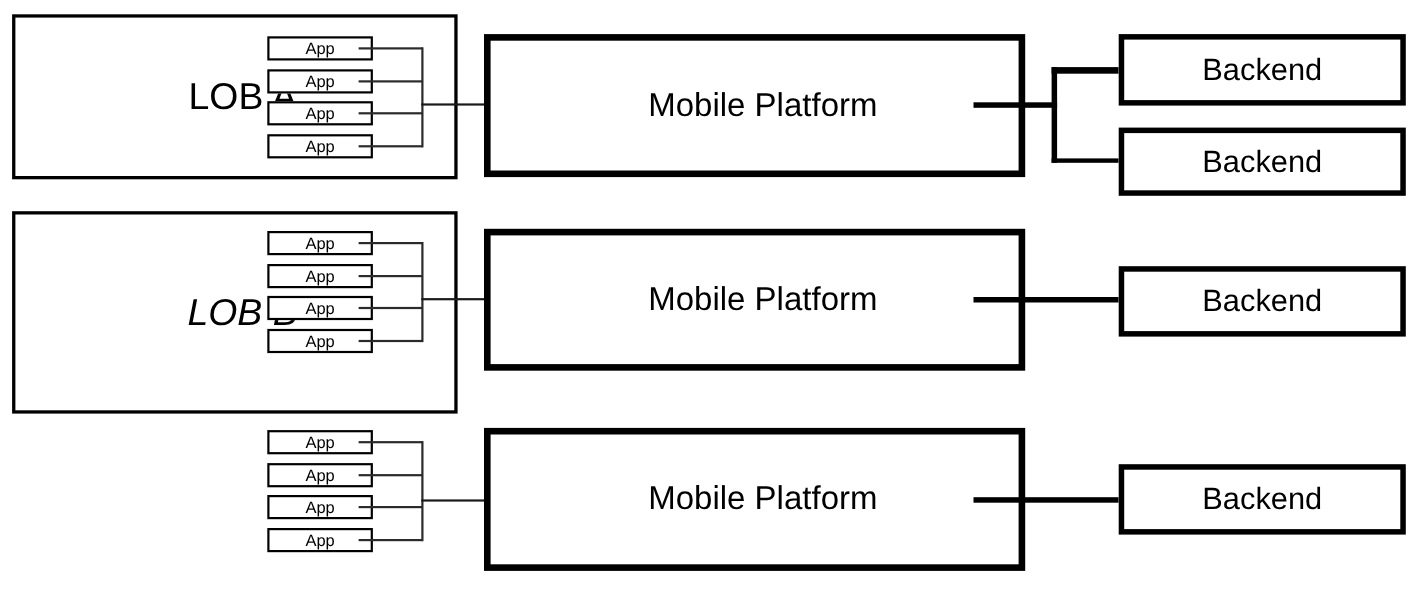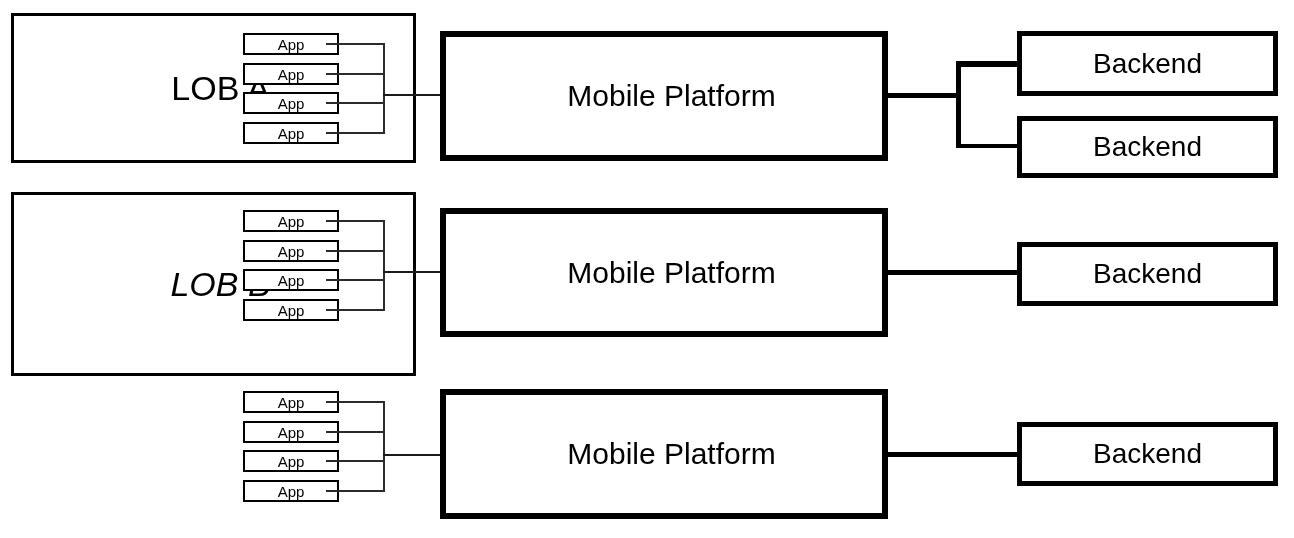--- a/index.html
+++ b/index.html
@@ -21,21 +21,21 @@
     align-items: center;
     justify-content: center;
   }
   .lob {
     border-width: 3px;
     justify-content: center;
     padding-left: 14px;
     font-size: 34px;
   }
   .app  { left: 243px; width: 96px; height: 22px; border-width: 2px; font-size: 15px; }
-  .mp   { left: 440px; width: 448px; border-width: 6px; font-size: 30px; padding-left: 15px; }
+  .mp   { left: 440px; width: 492px; border-width: 6px; font-size: 30px; padding-left: 15px; }
   .be   { left: 1017px; width: 261px; border-width: 5px; font-size: 28px; }
   .line { position: absolute; background: #000000; }
   .conn { left: 326px; width: 58px; height: 2px; background: #2b2b2b; }
   .bus  { left: 383px; width: 2px; height: 91px; background: #2b2b2b; }
   .exit { left: 383px; width: 57px; height: 2px; background: #1a1a1a; }
   .trunk { left: 885px; height: 5px; }
 
   
   #a-lob { left: 11px; top: 13px; width: 405px; height: 150px; }
   #a-app1 { top: 33px; } #a-app2 { top: 63px; } #a-app3 { top: 92px; } #a-app4 { top: 122px; }

